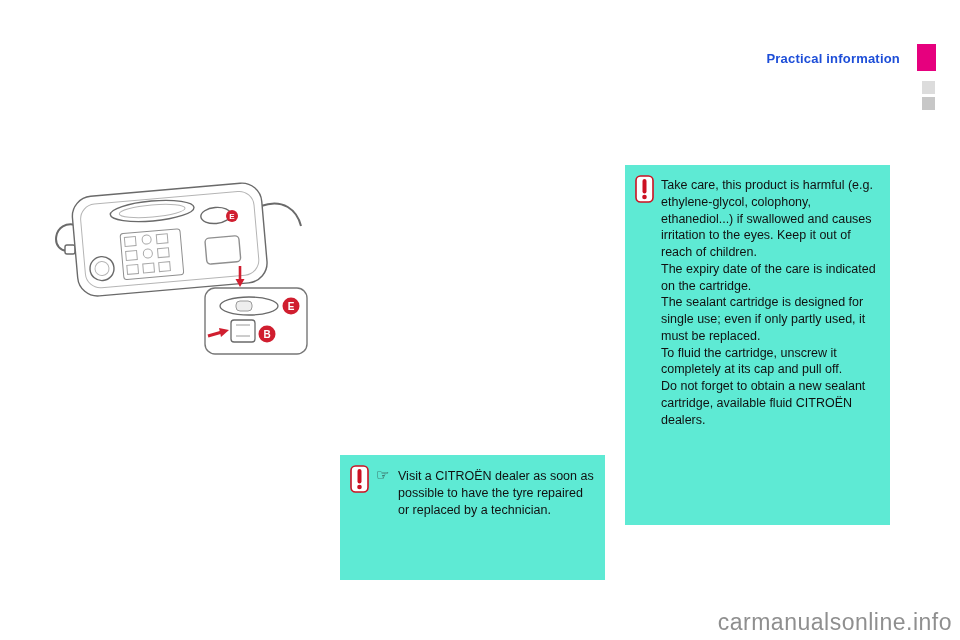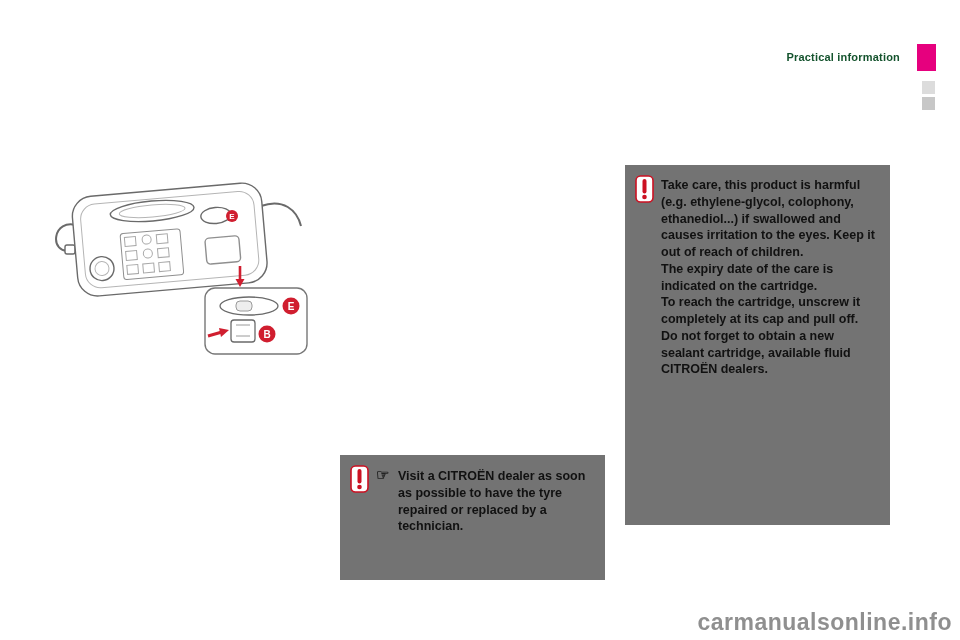--- a/index.html
+++ b/index.html
@@ -4,46 +4,46 @@
 <style>
   html,body{margin:0;padding:0;}
   body{
     width:960px;height:640px;position:relative;overflow:hidden;
     background:#ffffff;
     font-family:"Liberation Sans", sans-serif;
     color:#111;
   }
   .section-title{
     position:absolute;top:51px;right:60px;
-    color:#14532d;font-weight:bold;font-size:11px;letter-spacing:.2px;
+    color:#1d4ed8;font-weight:bold;font-size:13px;letter-spacing:.2px;
   }
   .section-tab{
     position:absolute;top:44px;right:24px;width:19px;height:27px;background:#e6007e;
   }
   .marker-sq{position:absolute;right:25px;width:13px;height:13px;}
   .sq1{top:81px;background:#dcdcdc;}
   .sq2{top:97px;background:#c7c7c7;}
 
   .illustration{position:absolute;left:55px;top:168px;width:265px;height:190px;}
 
-  .gray-box{position:absolute;background:#737373;font-weight:bold;}
+  .gray-box{position:absolute;background:#5eead4;}
   .note-box{left:340px;top:455px;width:265px;height:125px;}
   .warning-box{left:625px;top:165px;width:265px;height:360px;}
 
   .warn-icon{position:absolute;left:10px;top:10px;width:19px;height:28px;}
 
   .pointer{position:absolute;left:36px;top:11px;font-size:15px;color:#222;}
   .note-text{margin:13px 10px 16px 58px;font-size:12.5px;line-height:1.34;}
 
   .warning-text{margin:12px 12px 0 36px;font-size:12.5px;line-height:1.34;}
   .warning-text p{margin:0;}
 
   .watermark{
     position:absolute;right:8px;bottom:4px;
-    font-size:23px;color:#8f8f8f;letter-spacing:.5px;font-weight:bold;
+    font-size:23px;color:#8f8f8f;letter-spacing:.5px;
   }
 </style>
 </head>
 <body>
 
 <div class="section-title">Practical information</div>
 <div class="section-tab"></div>
 <div class="marker-sq sq1"></div>
 <div class="marker-sq sq2"></div>
 
@@ -126,18 +126,19 @@
 
 <div class="gray-box warning-box">
   <svg class="warn-icon" viewBox="0 0 19 28">
     <rect x="1" y="1" width="17" height="26" rx="4.5" fill="#ffffff" stroke="#cc1122" stroke-width="1.6"></rect>
     <line x1="9.5" y1="6" x2="9.5" y2="16.5" stroke="#cc1122" stroke-width="4" stroke-linecap="round"></line>
     <circle cx="9.5" cy="22" r="2.3" fill="#cc1122"></circle>
   </svg>
   <div class="warning-text">
     <p>Take care, this product is harmful (e.g. ethylene-glycol, colophony, ethanediol...) if swallowed and causes irritation to the eyes. Keep it out of reach of children.</p>
     <p>The expiry date of the care is indicated on the cartridge.</p>
-    <p>To reach the cartridge, unscrew it completely at its cap and pull off.</p>
+    <p>The sealant cartridge is designed for single use; even if only partly used, it must be replaced.</p>
+    <p>To fluid the cartridge, unscrew it completely at its cap and pull off.</p>
     <p>Do not forget to obtain a new sealant cartridge, available fluid CITROËN dealers.</p>
   </div>
 </div>
 
 <div class="watermark">carmanualsonline.info</div>
 
 </body></html>

